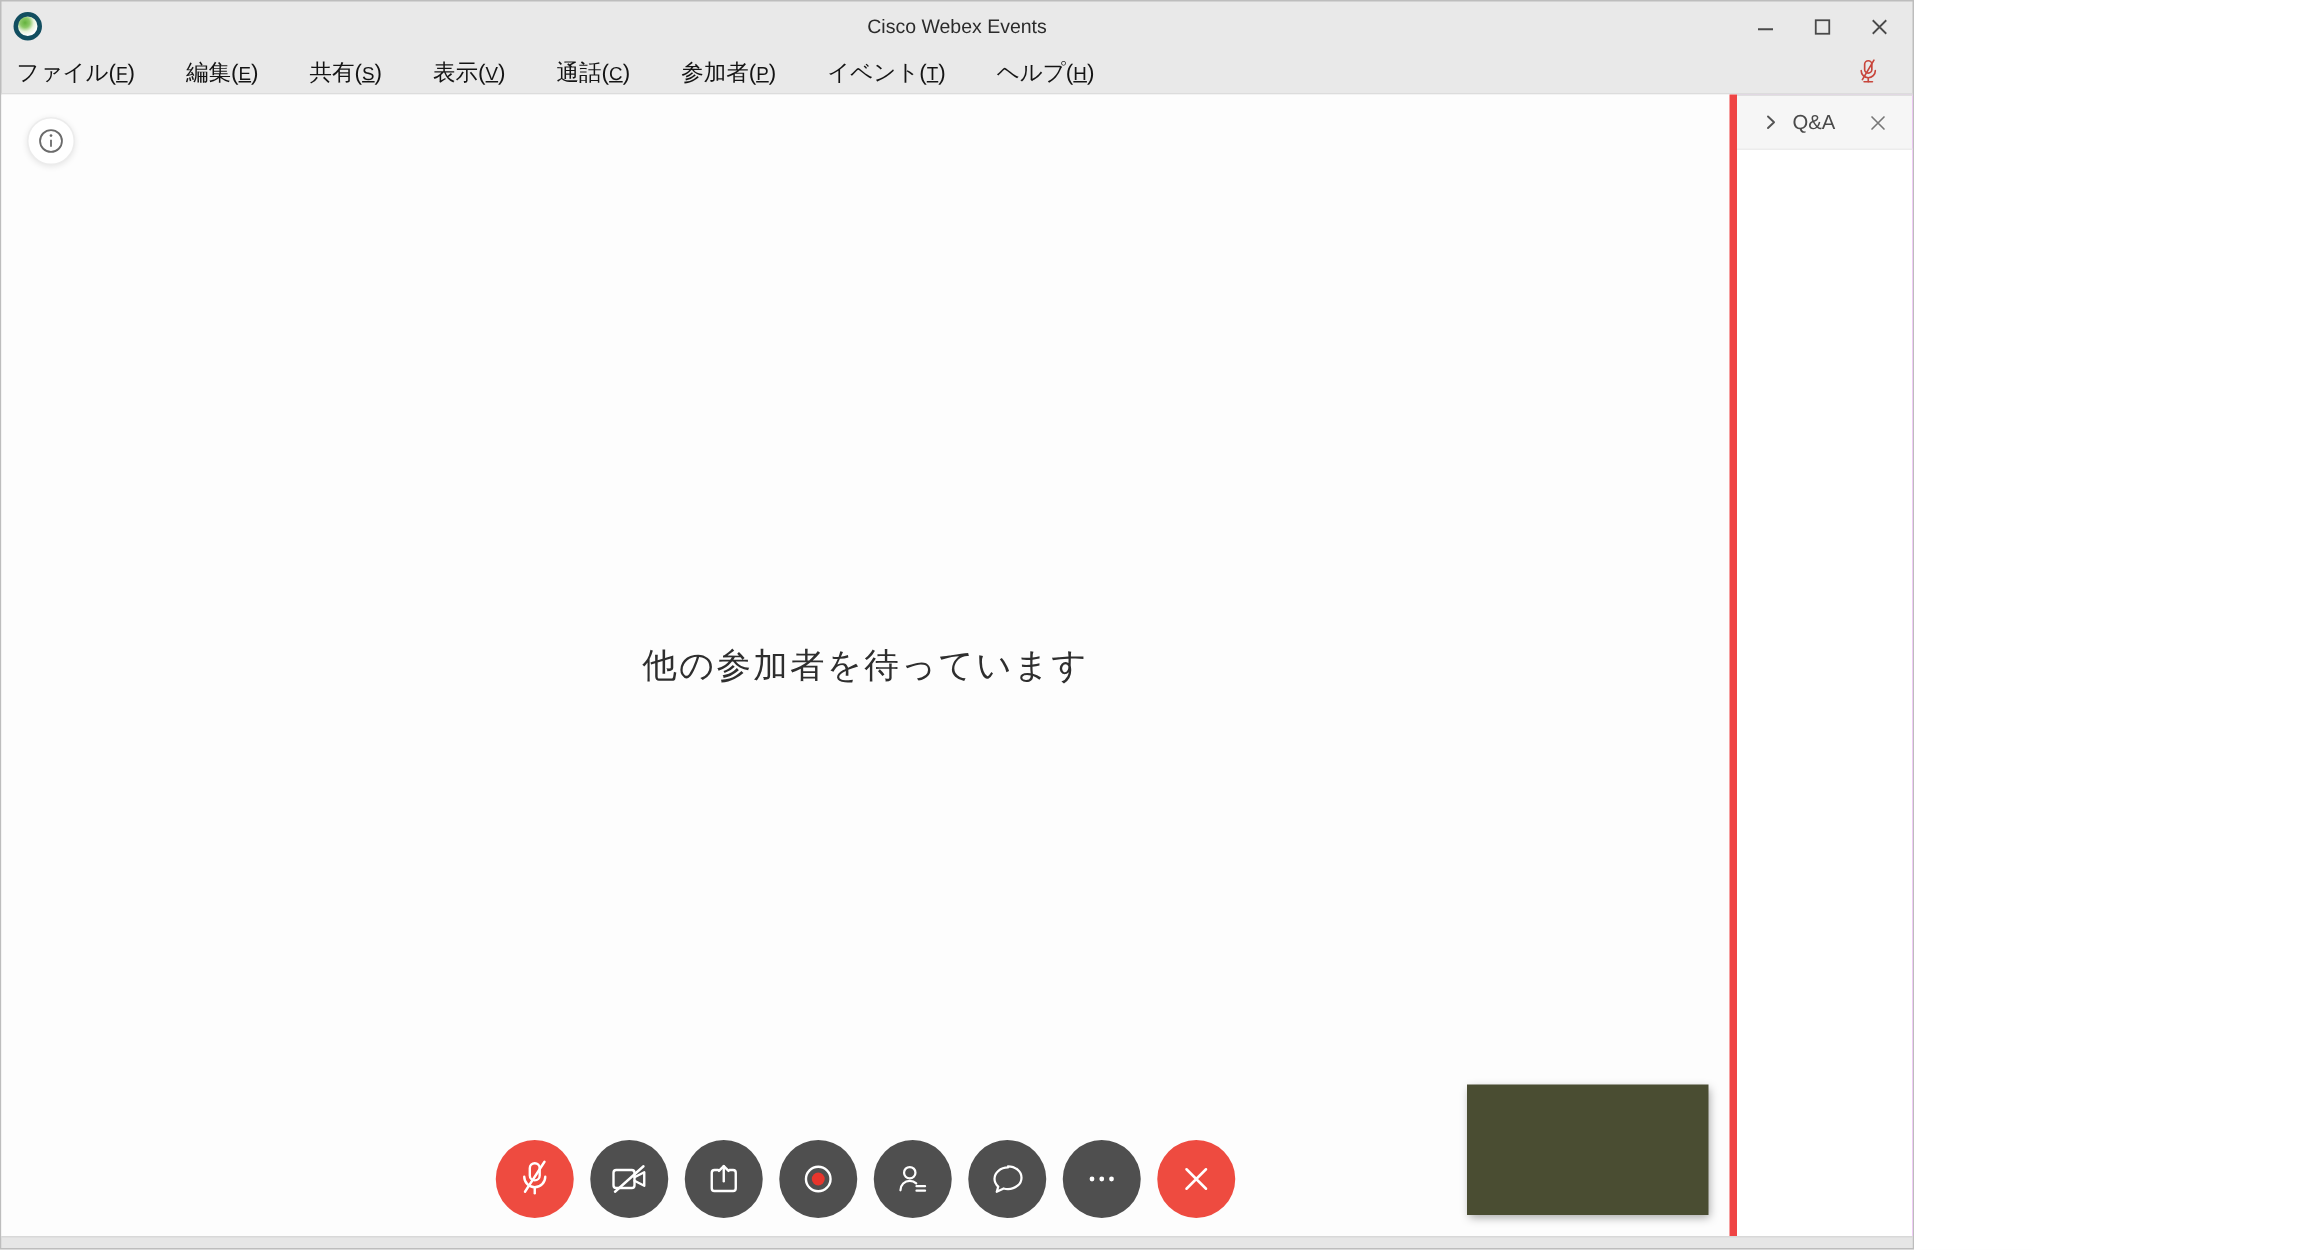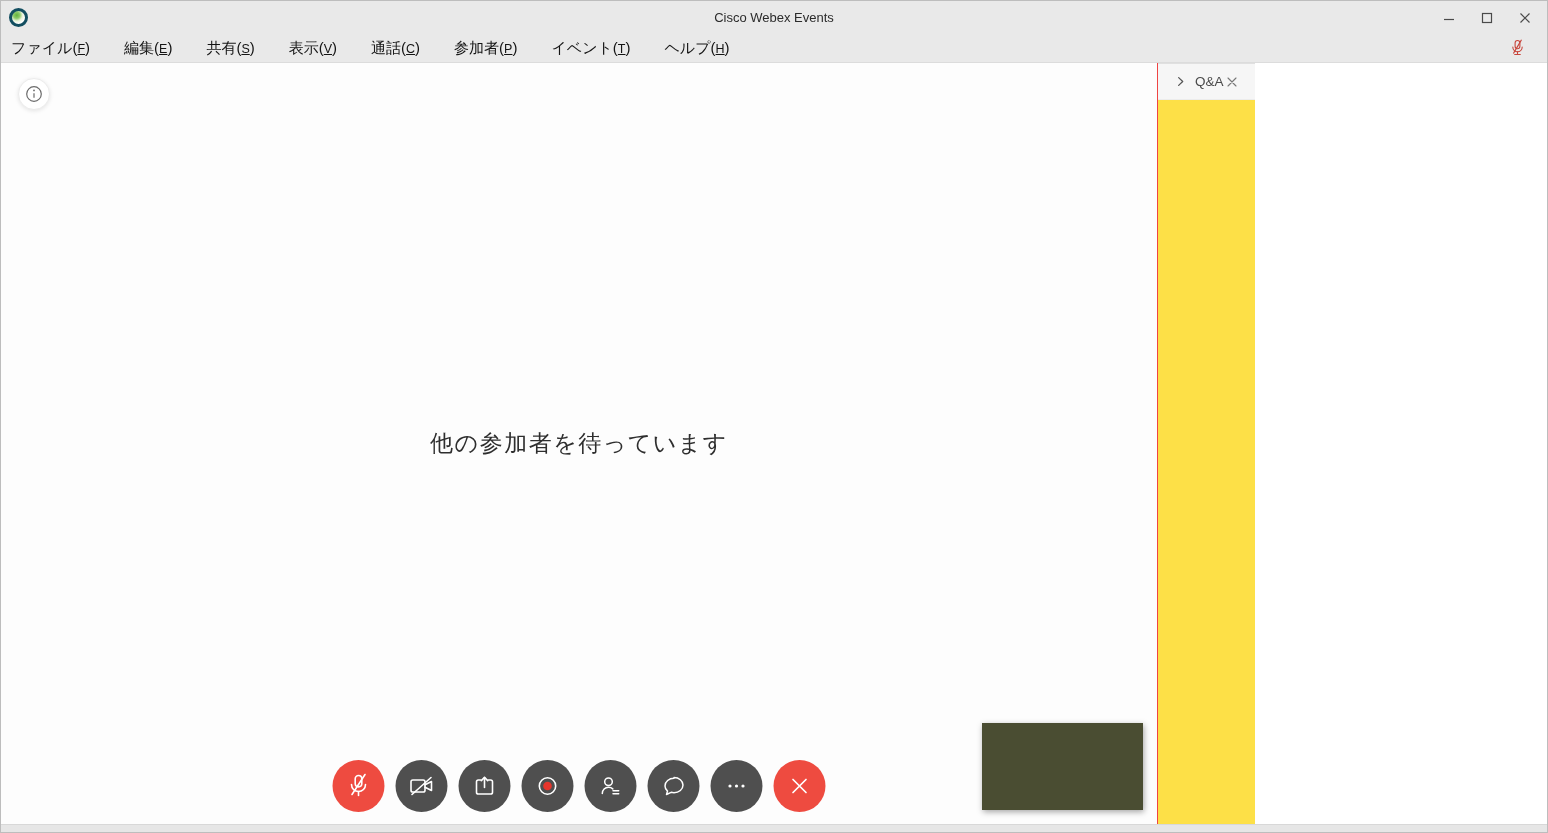--- a/index.html
+++ b/index.html
@@ -3,21 +3,21 @@
 <meta charset="utf-8">
 <style>
   * { box-sizing: border-box; margin: 0; padding: 0; }
   html, body { width: 1548px; height: 833px; }
   body {
     font-family: "Liberation Sans", "DejaVu Sans", sans-serif;
     background: #ffffff;
     overflow: hidden;
   }
   .window {
-    width: 1548px; height: 833px;
+    width: 1276px; height: 833px;
     border: 1px solid #bdbdbd;
     background: var(--chrome_gray, #e9e9e9);
     display: flex; flex-direction: column;
     position: relative;
   }
 
   
   .titlebar {
     height: 33px; flex: 0 0 33px;
     display: flex; align-items: center;
@@ -56,21 +56,21 @@
     position: absolute; right: 22px; top: 50%; transform: translateY(-50%);
     display: flex; align-items: center;
   }
 
   
   .content { flex: 1; display: flex; min-height: 0; background: #ffffff; }
 
   .main {
     width: 1157px; flex: 0 0 1157px;
     background: var(--main_bg, #fdfdfd);
-    border-right: 1px solid #ef4444;
+    border-right: 5px solid #ef4444;
     position: relative;
     display: flex; align-items: center; justify-content: center;
   }
   .waiting {
     font-size: 23px; color: #2e2e2e; letter-spacing: 1.5px;
   }
   .info-btn {
     position: absolute; left: 17px; top: 15px;
     width: 32px; height: 32px; border-radius: 50%;
     background: #ffffff; border: 1px solid #ececec;
@@ -94,21 +94,21 @@
 
   
   .thumb {
     position: absolute; right: 14px; bottom: 14px;
     width: 161px; height: 87px;
     background: var(--thumbnail_olive, #4a4d32);
     box-shadow: 1px 2px 6px rgba(0,0,0,0.35);
   }
 
   
-  .panel { flex: 1; background: #fde047; display: flex; flex-direction: row; }
+  .panel { flex: 1; background: #d946ef; display: flex; flex-direction: column; }
   .panel-header {
     height: 37px; flex: 0 0 37px;
     background: var(--panel_header_gray, #f6f6f6);
     border-top: 1px solid #e0e0e0;
     border-bottom: 1px solid #ececec;
     display: flex; align-items: center;
     padding: 0 15px;
   }
   .panel-collapse { border: none; background: transparent; display: flex; align-items: center; cursor: pointer; padding: 2px; }
   .panel-title { font-size: 13.5px; color: #4a4a4a; margin-left: 7px; }

